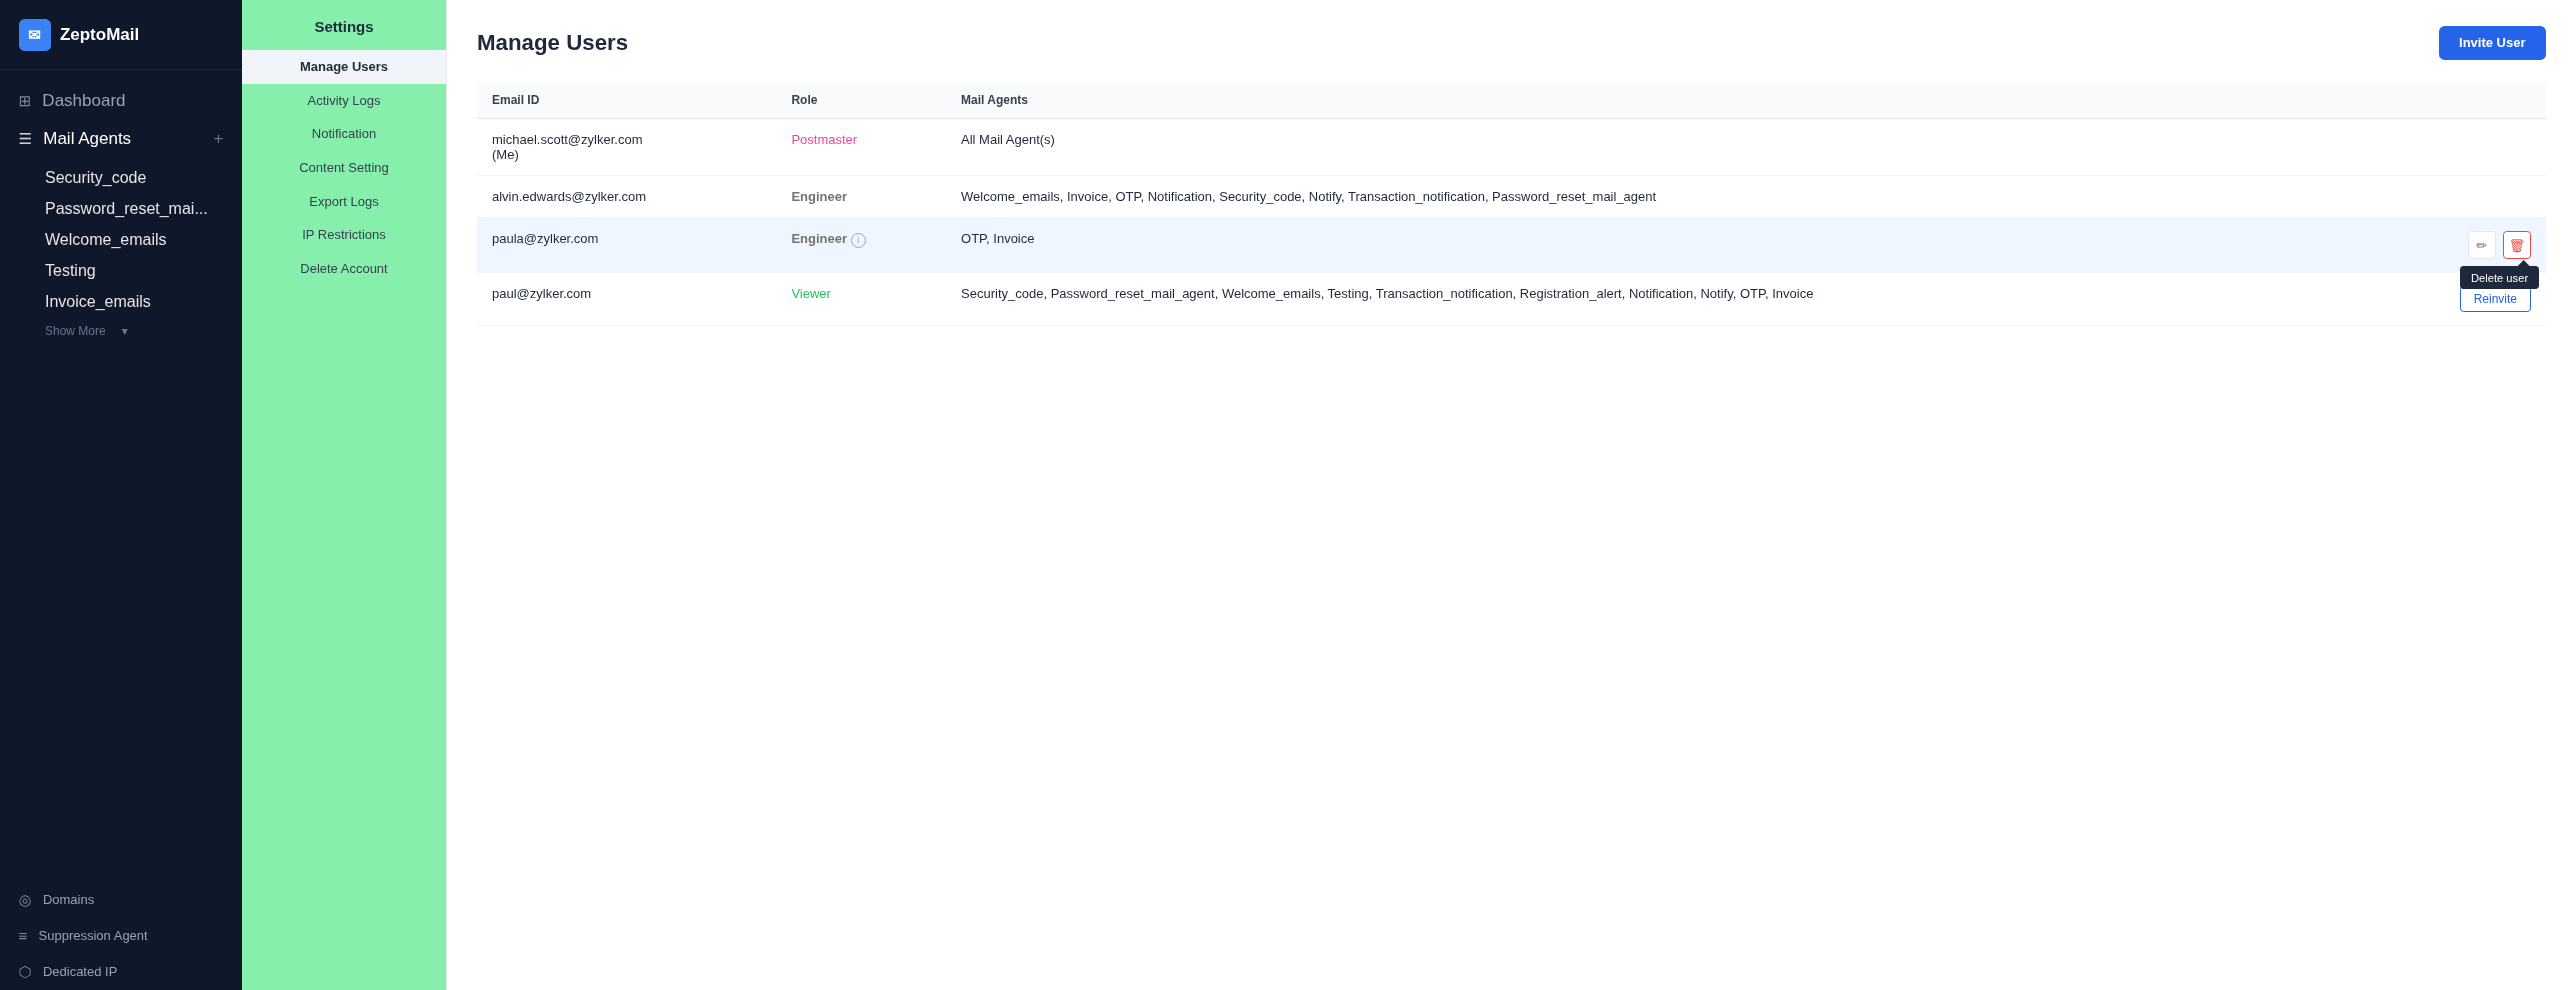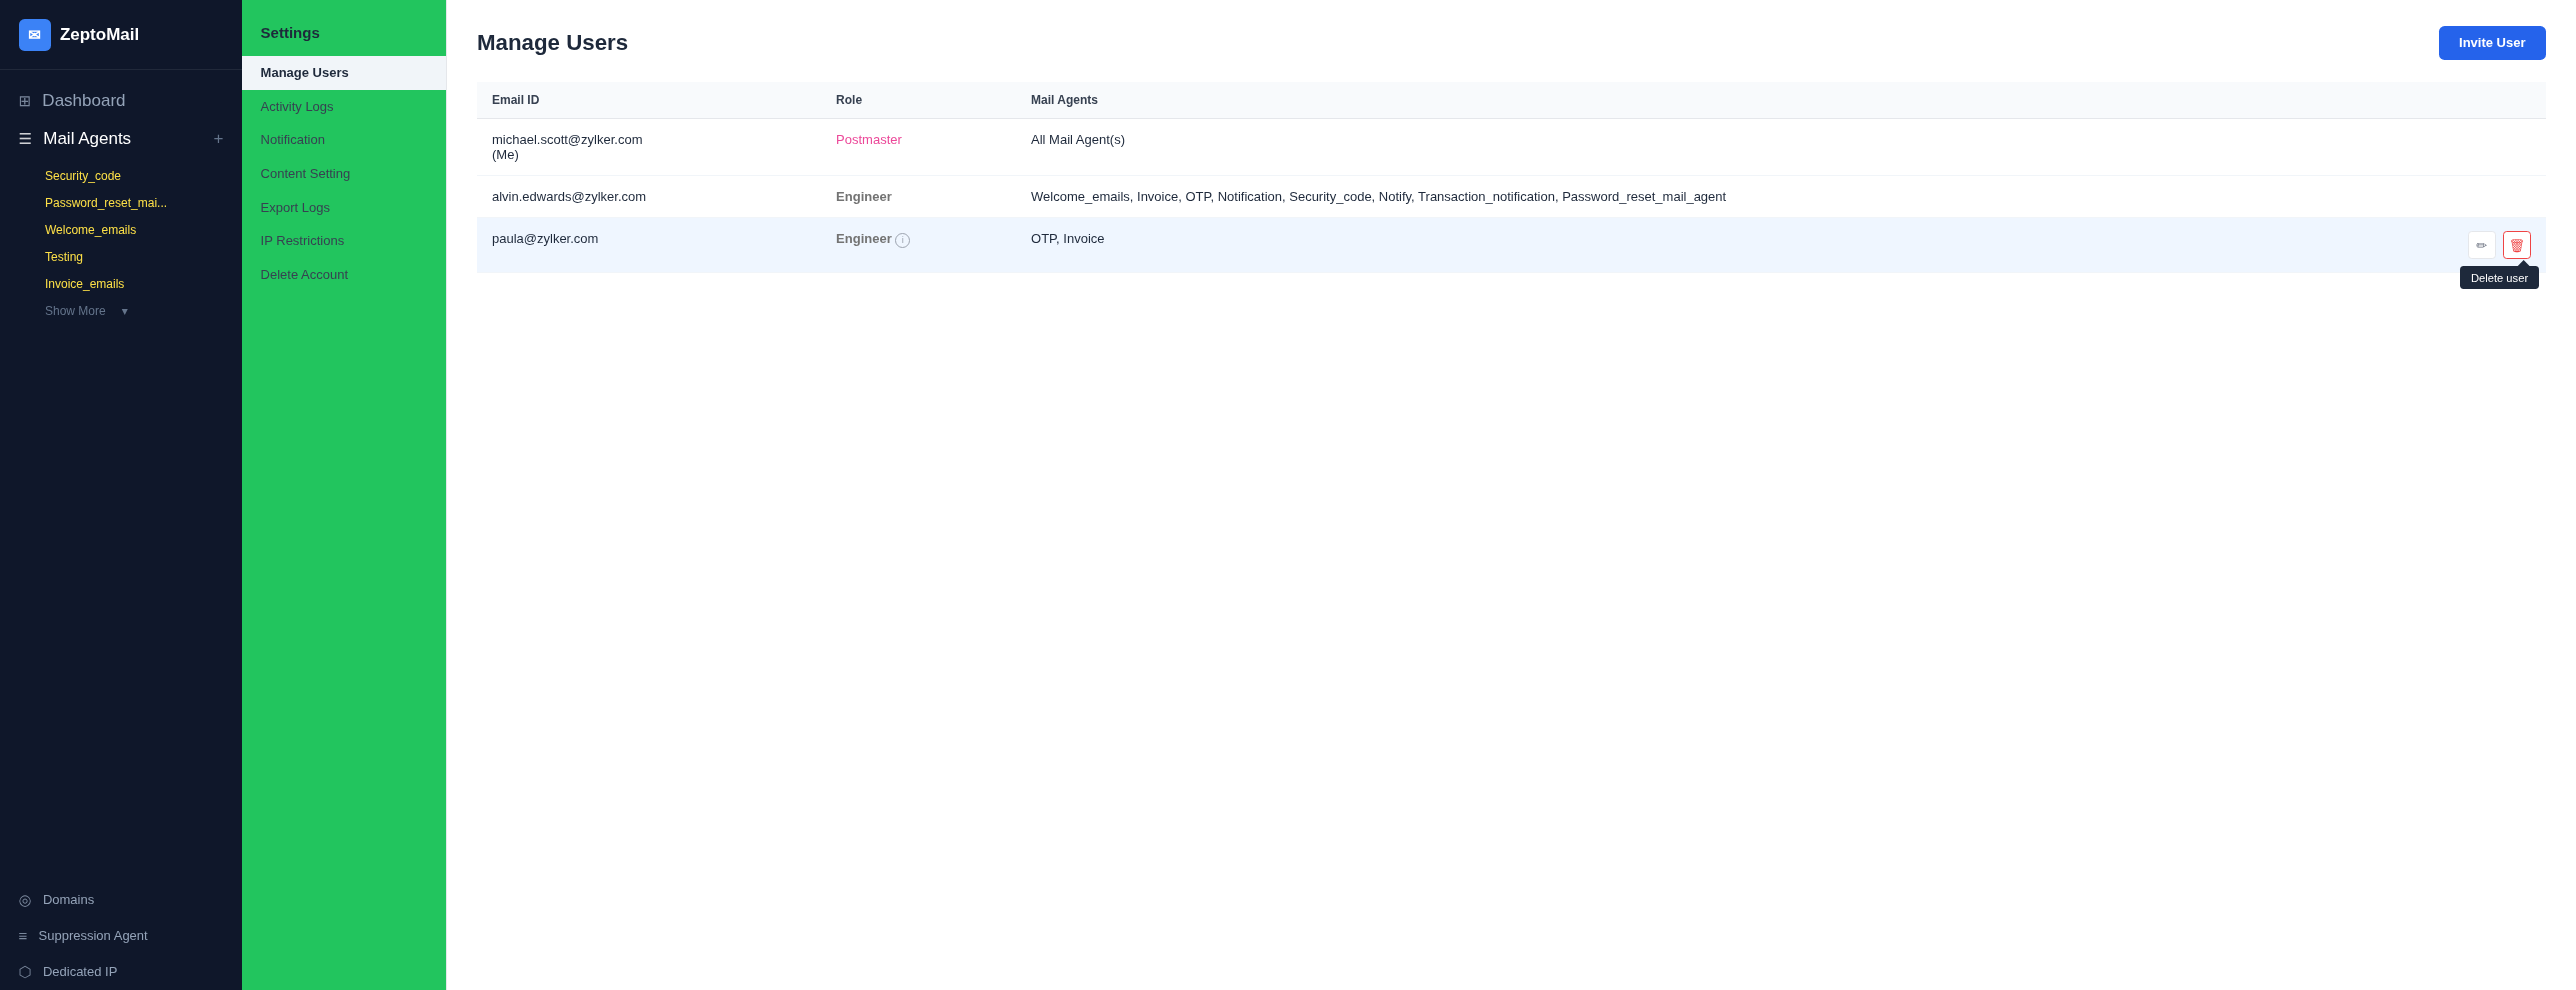--- a/index.html
+++ b/index.html
@@ -45,22 +45,22 @@
       transition: background 0.15s;
     }
     .nav-item.active-nav { color: #fff; }
     .nav-icon { font-size: 15px; opacity: 0.8; }
     .nav-label { font-size: 17px; }
     .nav-add { margin-left: auto; font-size: 17px; color: #64748b; cursor: pointer; }
 
     .mail-agents-section { padding: 3.7px 0; }
     .mail-agent-item {
       padding: 6.5px 18.6px 6.5px 45px;
-      color: #fde047;
-      font-size: 12px;
+      color: #e5e5e5;
+      font-size: 16px;
       cursor: pointer;
     }
 
     .show-more-btn {
       padding: 6.5px 18.6px 6.5px 45px;
       color: #64748b;
       font-size: 12px;
       cursor: pointer;
       display: flex; align-items: center; gap: 16px;
     }
@@ -70,24 +70,25 @@
       display: flex; align-items: center; gap: 11.2px;
       padding: 9.3px 18.6px;
       cursor: pointer;
       color: #94a3b8;
       font-size: 13px;
     }
 
     
     .settings-panel {
       width: 205px;
-      background: #22c55e;
+      background: #86efac;
       border-right: 0.9px solid #e5e7eb;
       flex-shrink: 0;
-      padding: 24px 0;
+      padding: 18px 0;
+      text-align: center;
     }
     .settings-title {
       font-size: 15px;
       font-weight: 600;
       color: #1e293b;
       padding: 0 18.6px 15px;
     }
     .settings-nav-item {
       padding: 9.3px 18.6px;
       font-size: 13px;
@@ -327,16 +328,22 @@
           <td style="white-space: pre-line;">paula@zylker.com</td>
           <td><span class="role-engineer">Engineer</span><span class="info-icon">i</span></td>
           <td>OTP, Invoice</td>
           <td style="text-align: right; white-space: nowrap;">
             <div class="row-actions">
               <div class="edit-icon-btn">✏</div>
               <div class="delete-icon-btn" style="position: relative;">🗑<div class="tooltip">Delete user</div></div>
             </div>
           </td>
         </tr>
+        <tr>
+          <td style="white-space: pre-line;">paul@zylker.com</td>
+          <td><span class="role-viewer">Viewer</span></td>
+          <td>Security_code, Password_reset_mail_agent, Welcome_emails, Testing, Transaction_notification, Registration_alert, Notification, Notify, OTP, Invoice</td>
+          <td style="text-align: right; white-space: nowrap;"><button class="reinvite-btn">Reinvite</button></td>
+        </tr>
       </tbody>
   </table>
 </main>
 
 
 </body></html>

